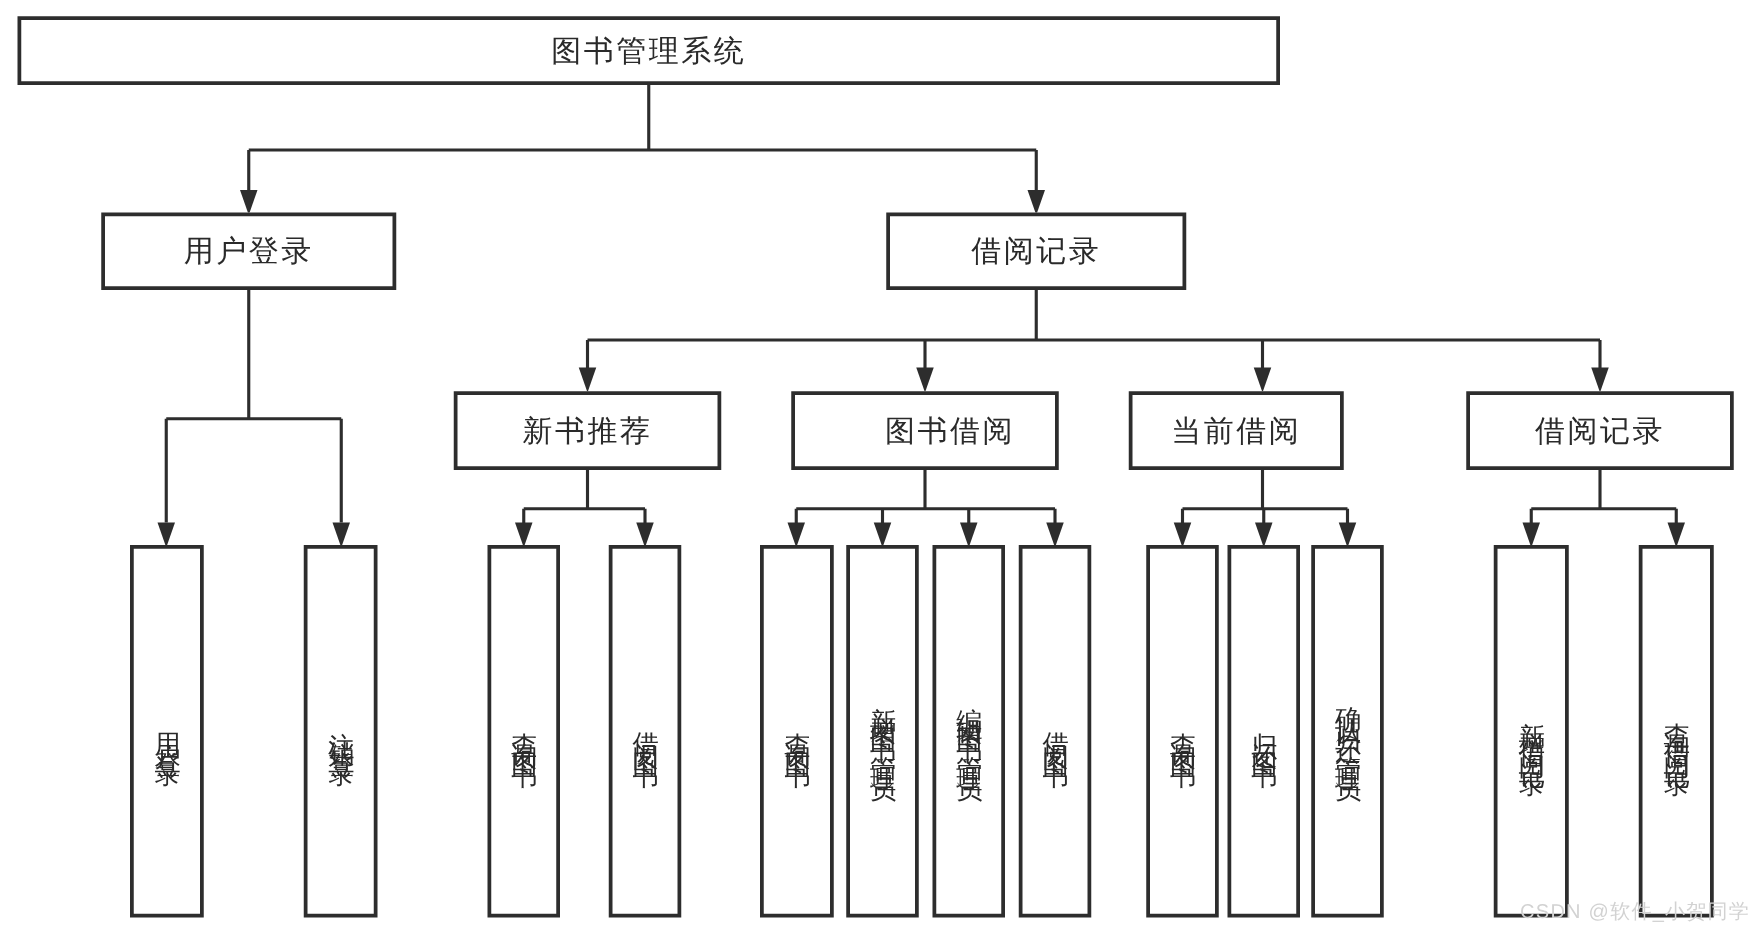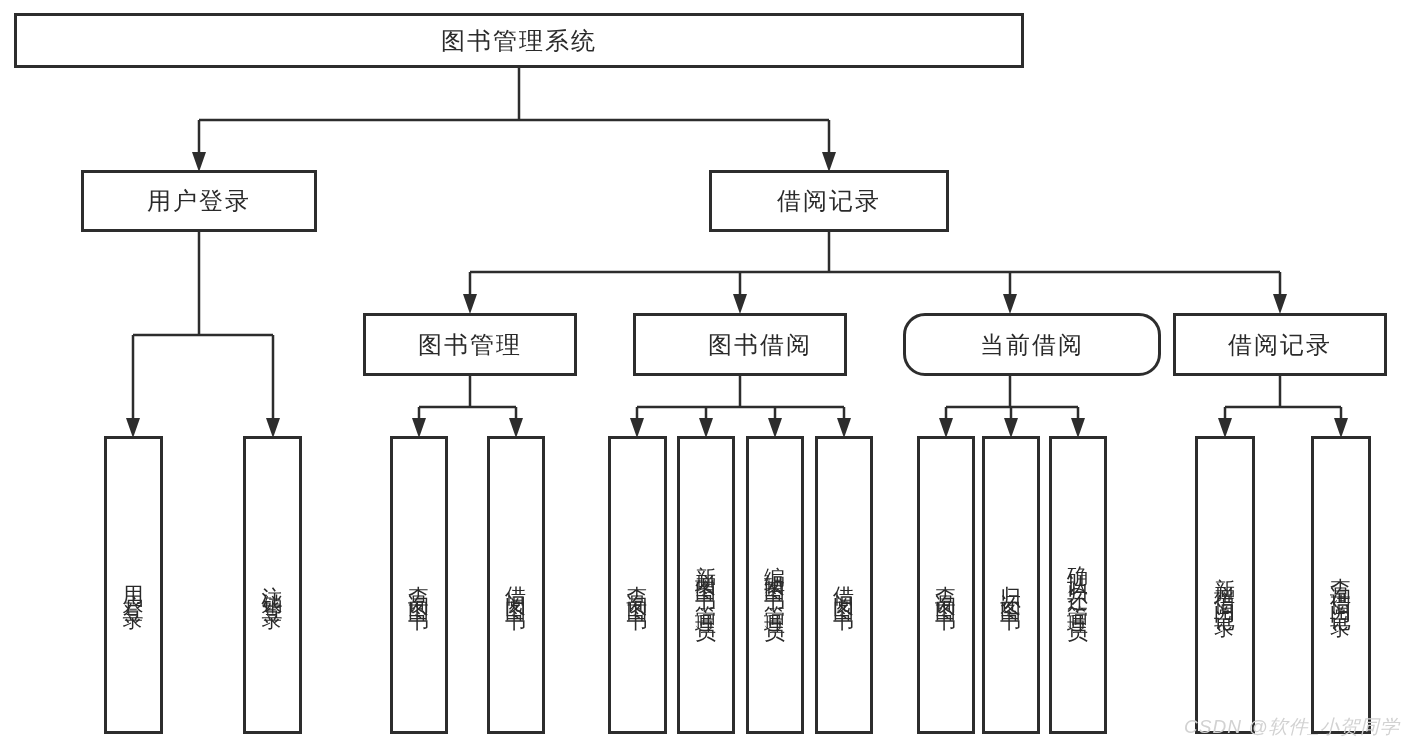--- a/index.html
+++ b/index.html
@@ -36,26 +36,25 @@
   .v{
     writing-mode:vertical-rl;
     text-orientation:mixed;
     font-size:21px;
     letter-spacing:8px;
     line-height:1;
   }
   .watermark{
     position:absolute;
     right:5px;bottom:7px;
-    font-size:19px;
+    font-size:16px;
     color:var(--watermark);
     z-index:3;
     letter-spacing:1px;
     white-space:nowrap;
-    font-style:italic;
   }
 </style>
 </head>
 <body>
 
 <div class="canvas">
 
   <svg class="connectors" viewBox="0 0 1405 747" xmlns="http://www.w3.org/2000/svg">
     <path d="M519 68 V120 M199 120 H829 M199 120 V152 M829 120 V152
              M199 232 V335 M133 335 H273 M133 335 V418 M273 335 V418
@@ -83,23 +82,23 @@
     <polygon points="1071,418 1085,418 1078,438"></polygon>
     <polygon points="1218,418 1232,418 1225,438"></polygon>
     <polygon points="1334,418 1348,418 1341,438"></polygon>
   </svg>
 
   <div class="node h" style="left:14px;top:13px;width:1010px;height:55px;">图书管理系统</div>
 
   <div class="node h" style="left:81px;top:170px;width:236px;height:62px;">用户登录</div>
   <div class="node h" style="left:709px;top:170px;width:240px;height:62px;">借阅记录</div>
 
-  <div class="node h" style="left:363px;top:313px;width:214px;height:63px;">图书管理</div>
+  <div class="node h" style="left:363px;top:313px;width:214px;height:63px;">新书推荐</div>
   <div class="node h" style="left:633px;top:313px;width:214px;height:63px;padding-left:40px;">图书借阅</div>
-  <div class="node h" style="left:903px;top:313px;width:258px;height:63px;border-radius:22px;">当前借阅</div>
+  <div class="node h" style="left:903px;top:313px;width:172px;height:63px;">当前借阅</div>
   <div class="node h" style="left:1173px;top:313px;width:214px;height:63px;">借阅记录</div>
 
   <div class="node v" style="left:104px;top:436px;width:59px;height:298px;">用户登录</div>
   <div class="node v" style="left:243px;top:436px;width:59px;height:298px;">注销登录</div>
 
   <div class="node v" style="left:390px;top:436px;width:58px;height:298px;">查询图书</div>
   <div class="node v" style="left:487px;top:436px;width:58px;height:298px;">借阅图书</div>
 
   <div class="node v" style="left:608px;top:436px;width:59px;height:298px;">查询图书</div>
   <div class="node v" style="left:677px;top:436px;width:58px;height:298px;">新增图书（管理员）</div>

